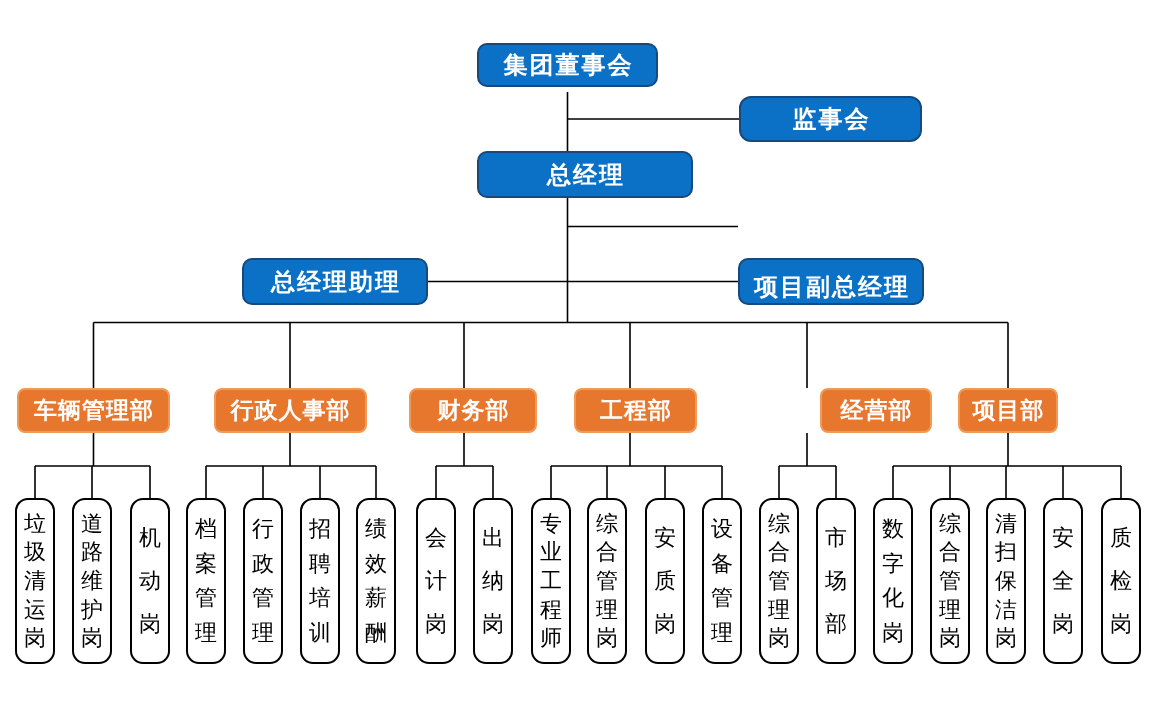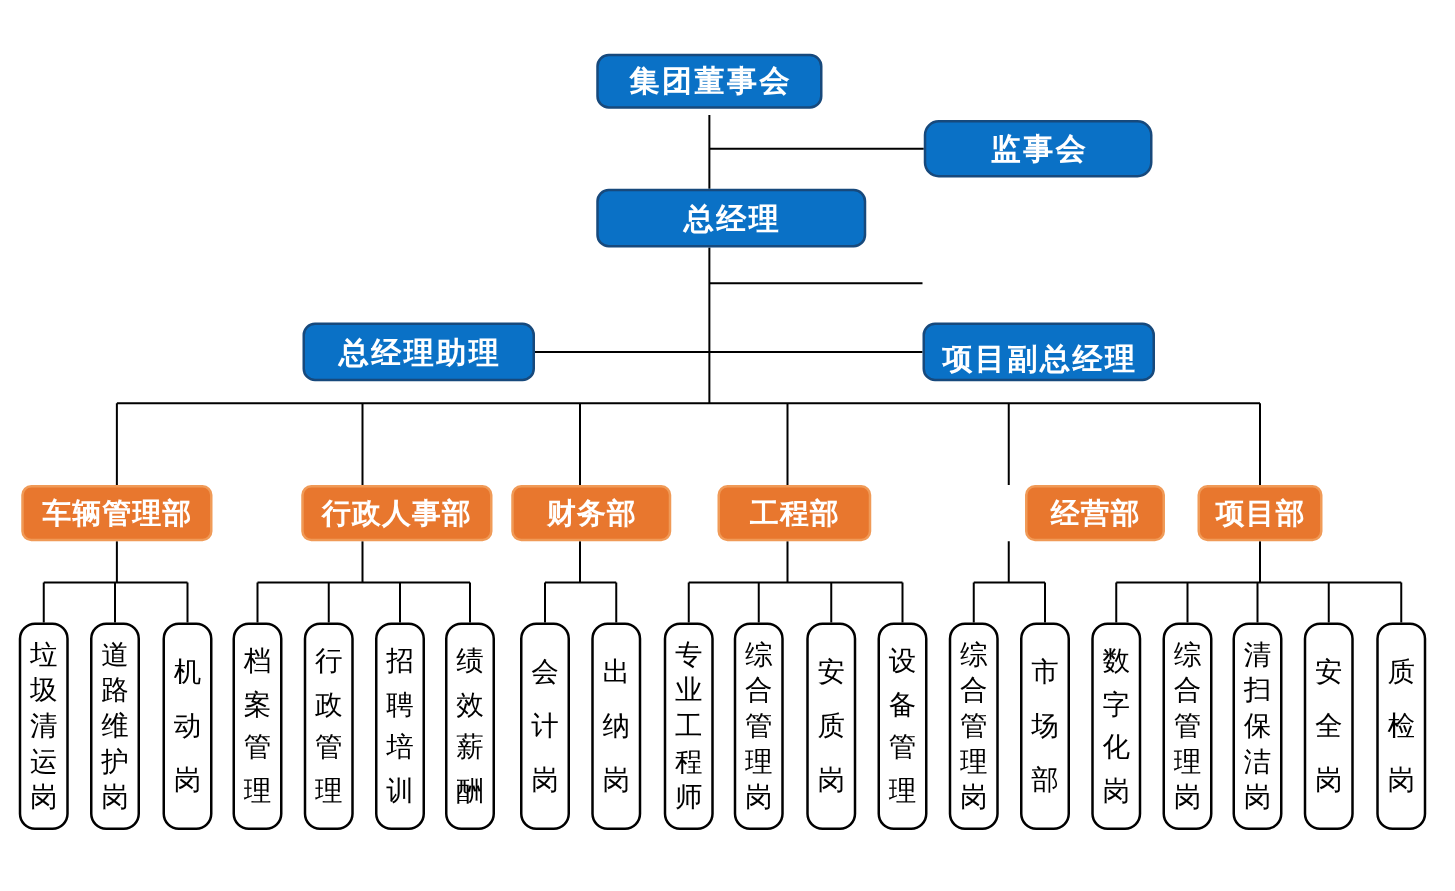--- a/index.html
+++ b/index.html
@@ -112,21 +112,21 @@
         <span class="char">路</span>
         <span class="char">维</span>
         <span class="char">护</span>
         <span class="char">岗</span>
       </div>
       <div class="node leaf" style="left: 130px; top: 498px; width: 40px; height: 166px;">
         <span class="char">机</span>
         <span class="char">动</span>
         <span class="char">岗</span>
       </div>
-      <div class="node orange" style="left: 213.5px; top: 388px; width: 153px; height: 45px; margin-left: 27px;">
+      <div class="node orange" style="left: 213.5px; top: 388px; width: 153px; height: 45px;">
         <span>行政人事部</span>
       </div>
       <div class="node leaf" style="left: 186px; top: 498px; width: 40px; height: 166px;">
         <span class="char">档</span>
         <span class="char">案</span>
         <span class="char">管</span>
         <span class="char">理</span>
       </div>
       <div class="node leaf" style="left: 243px; top: 498px; width: 40px; height: 166px;">
         <span class="char">行</span>

